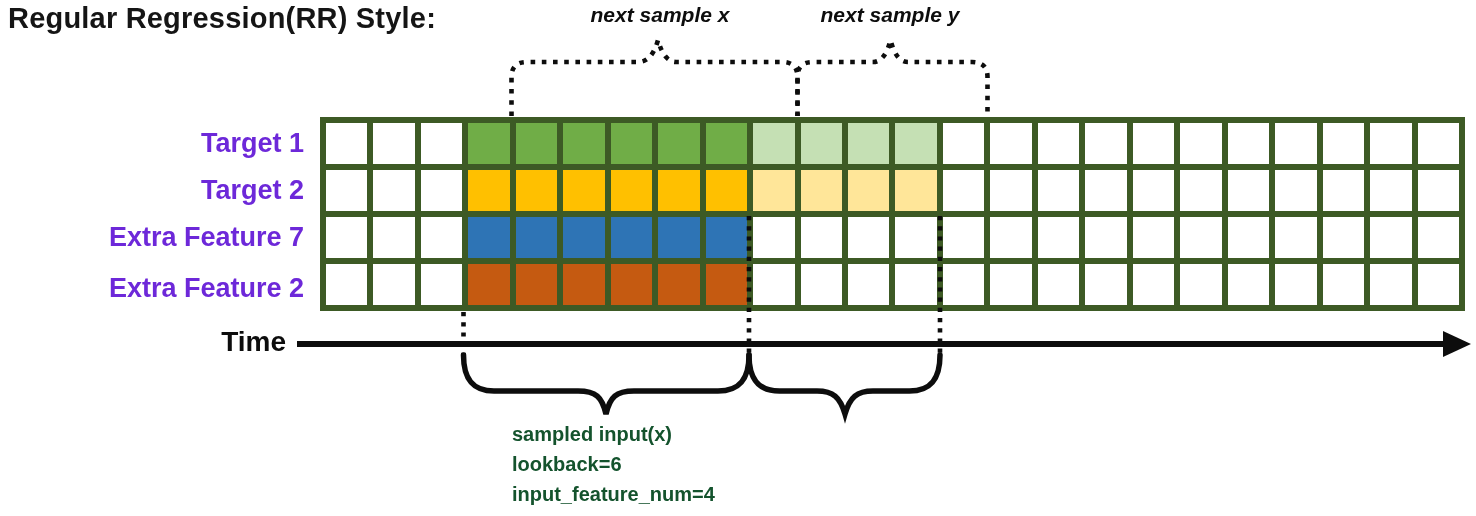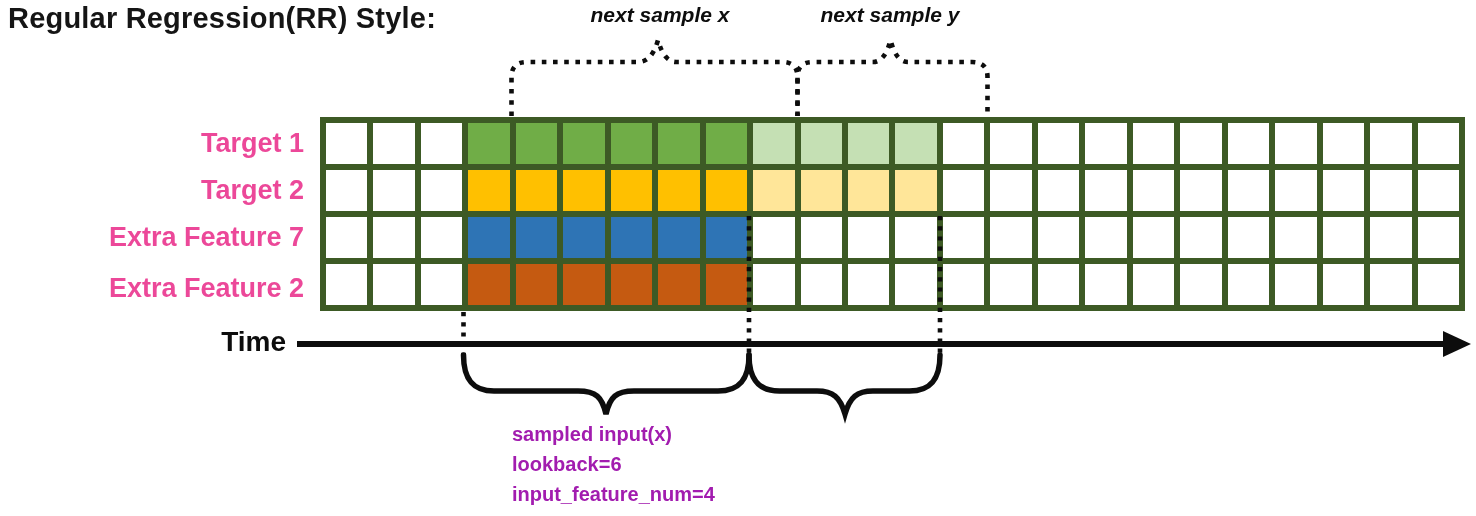--- a/index.html
+++ b/index.html
@@ -20,29 +20,29 @@
   #grid{
     position:absolute;left:320px;top:117px;width:1145px;height:194px;
     box-sizing:border-box;display:grid;
     grid-template-columns:repeat(24,1fr);grid-template-rows:repeat(4,1fr);
     gap:6px;padding:6px;background:#3d5a25;
   }
   .cell{background:#fff;}
   .row-label{
     position:absolute;left:0;width:304px;height:41px;
     display:flex;align-items:center;justify-content:flex-end;
-    font-size:27px;font-weight:bold;color:#ec4899;white-space:nowrap;
+    font-size:27px;font-weight:bold;color:#6d28d9;white-space:nowrap;
   }
   .time-label{
     position:absolute;left:160px;top:326px;width:126px;text-align:right;
     font-size:28px;font-weight:bold;color:#0d0d0d;
   }
   .note{
     position:absolute;top:419px;font-size:20px;font-weight:bold;line-height:30px;
-    color:#a21caf;white-space:nowrap;
+    color:#14532d;white-space:nowrap;
   }
   #note-input{left:512px;}
   #note-output{left:770px;}
   svg.overlay{position:absolute;left:0;top:0;pointer-events:none;}
 </style>
 </head>
 <body>
 
 <div class="canvas">
 

